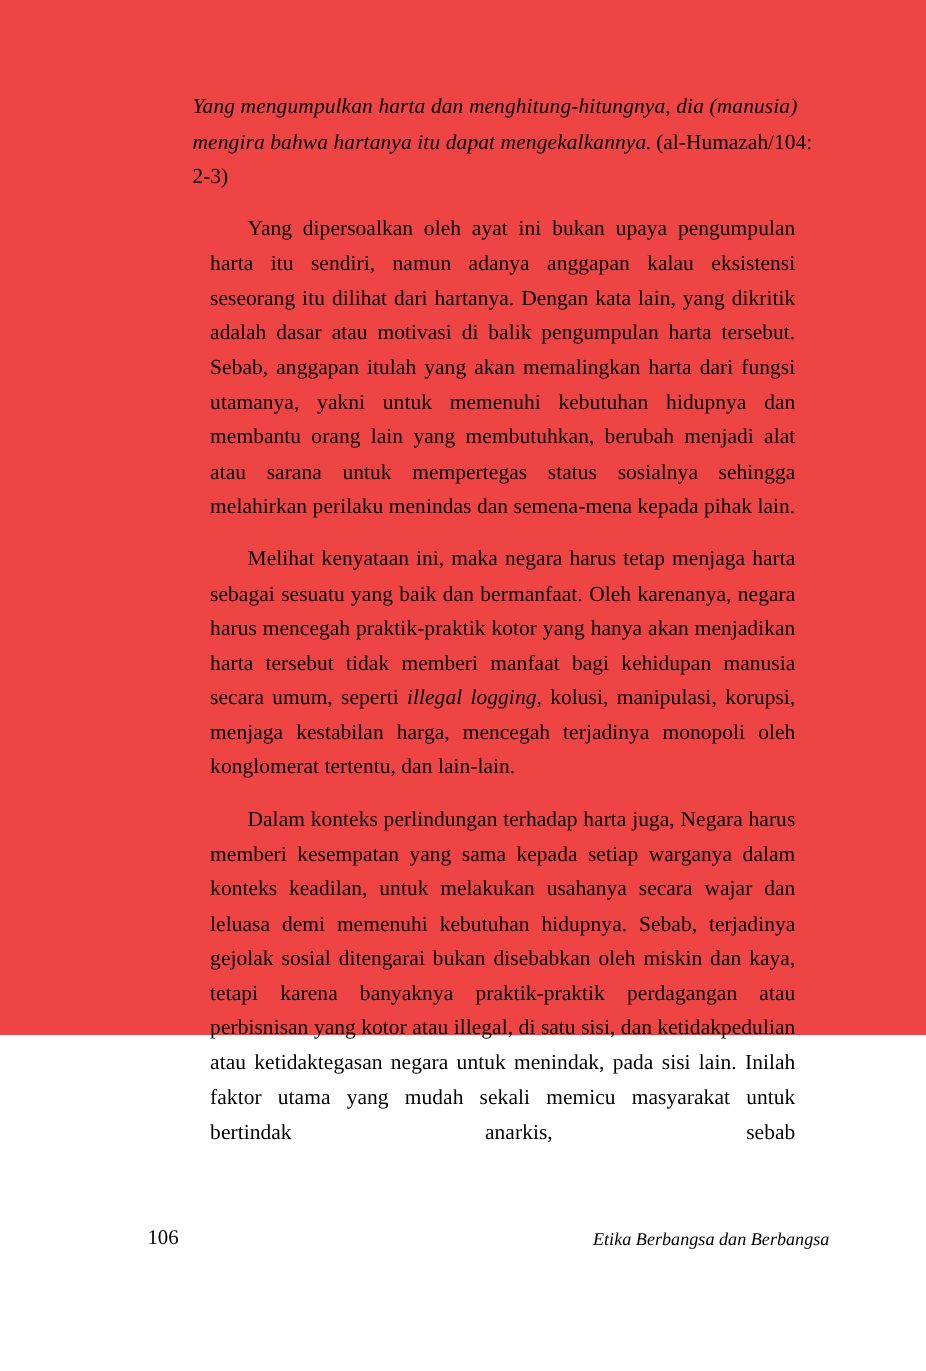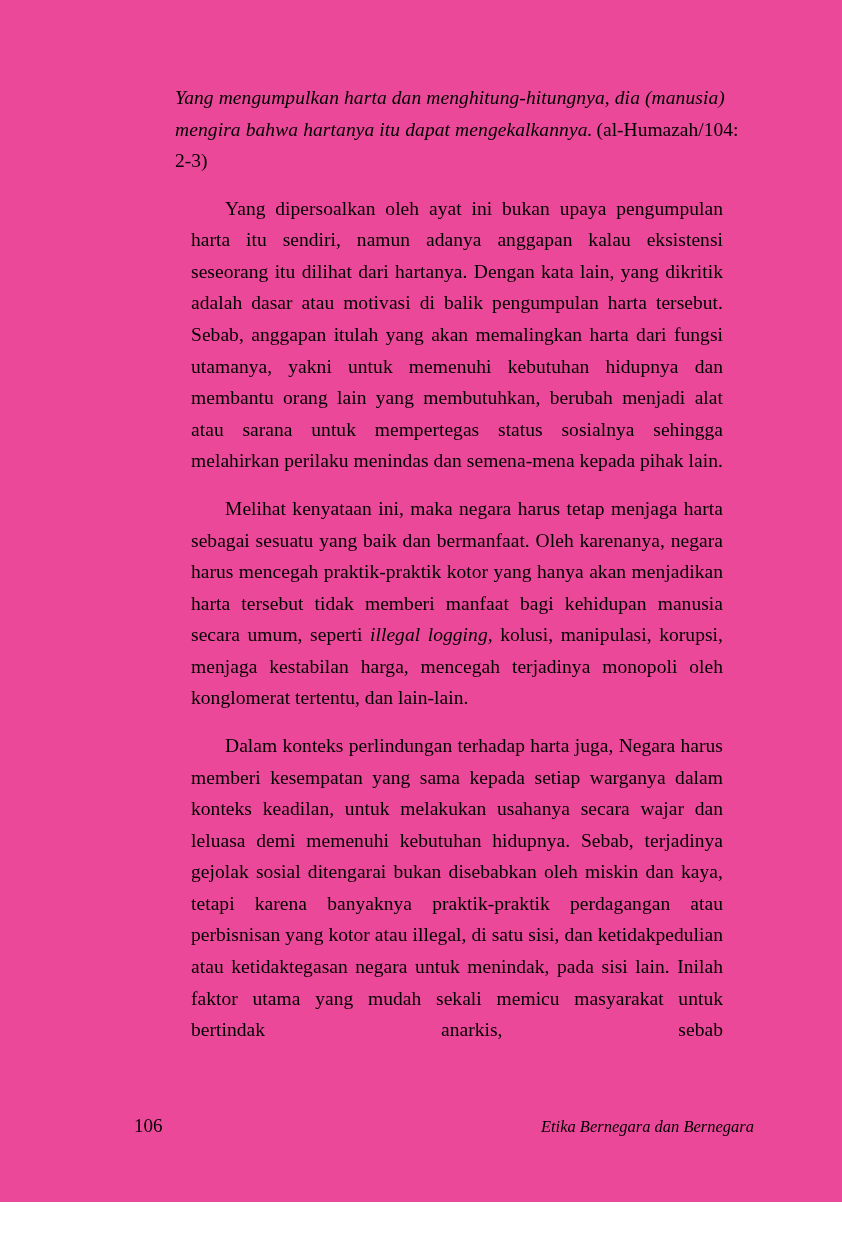--- a/index.html
+++ b/index.html
@@ -13,22 +13,22 @@
     font-family: "Liberation Serif", serif;
     color: #000000;
     position: relative;
     overflow: hidden;
   }
   .page {
     position: absolute;
     left: 0;
     top: 0;
     width: 842px;
-    height: 1202px;
-    background: #ec4899;
+    height: 941px;
+    background: #ef4444;
   }
   .content {
     position: absolute;
     left: 175px;
     top: 82px;
     width: 564px;
   }
   .quote {
     font-style: italic;
     font-size: 19.5px;
@@ -100,16 +100,16 @@
     <p class="para">Yang dipersoalkan oleh ayat ini bukan upaya pengumpulan harta itu sendiri, namun adanya anggapan kalau eksistensi seseorang itu dilihat dari hartanya. Dengan kata lain, yang dikritik adalah dasar atau motivasi di balik pengumpulan harta tersebut. Sebab, anggapan itulah yang akan memalingkan harta dari fungsi utamanya, yakni untuk memenuhi kebutuhan hidupnya dan membantu orang lain yang membutuhkan, berubah menjadi alat atau sarana untuk mempertegas status sosialnya sehingga melahirkan perilaku menindas dan semena-mena kepada pihak lain.</p>
 
     <p class="para last-left"><span>Melihat kenyataan ini, maka negara harus tetap menjaga harta sebagai sesuatu yang baik dan bermanfaat. Oleh karenanya, negara harus mencegah praktik-praktik kotor yang hanya akan menjadikan harta tersebut tidak memberi manfaat bagi kehidupan manusia secara umum, seperti </span><em class="inline-it">illegal logging,</em><span> kolusi, manipulasi, korupsi, menjaga kestabilan harga, mencegah terjadinya monopoli oleh konglomerat tertentu, dan lain-lain.</span></p>
 
     <p class="para">Dalam konteks perlindungan terhadap harta juga, Negara harus memberi kesempatan yang sama kepada setiap warganya dalam konteks keadilan, untuk melakukan usahanya secara wajar dan leluasa demi memenuhi kebutuhan hidupnya. Sebab, terjadinya gejolak sosial ditengarai bukan disebabkan oleh miskin dan kaya, tetapi karena banyaknya praktik-praktik perdagangan atau perbisnisan yang kotor atau illegal, di satu sisi, dan ketidakpedulian atau ketidaktegasan negara untuk menindak, pada sisi lain. Inilah faktor utama yang mudah sekali memicu masyarakat untuk bertindak anarkis, sebab</p>
 
   </div>
 
   <div class="footer">
     <div class="folio">106</div>
-    <div class="running-head">Etika Bernegara dan Bernegara</div>
+    <div class="running-head">Etika Berbangsa dan Berbangsa</div>
   </div>
 
 </div>
 
 </body></html>

